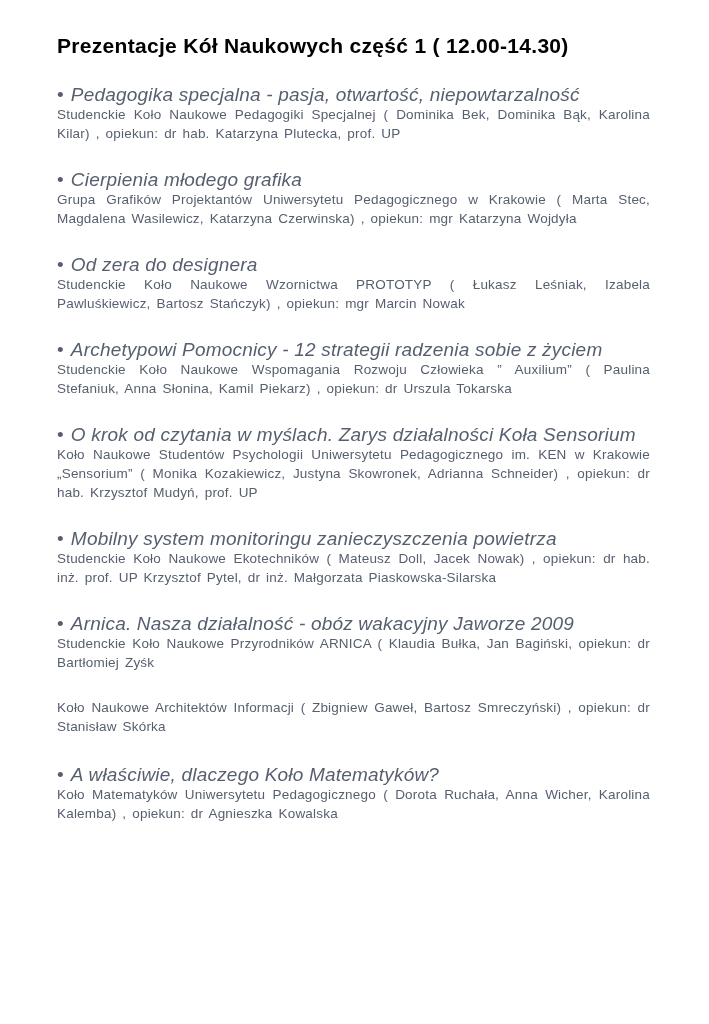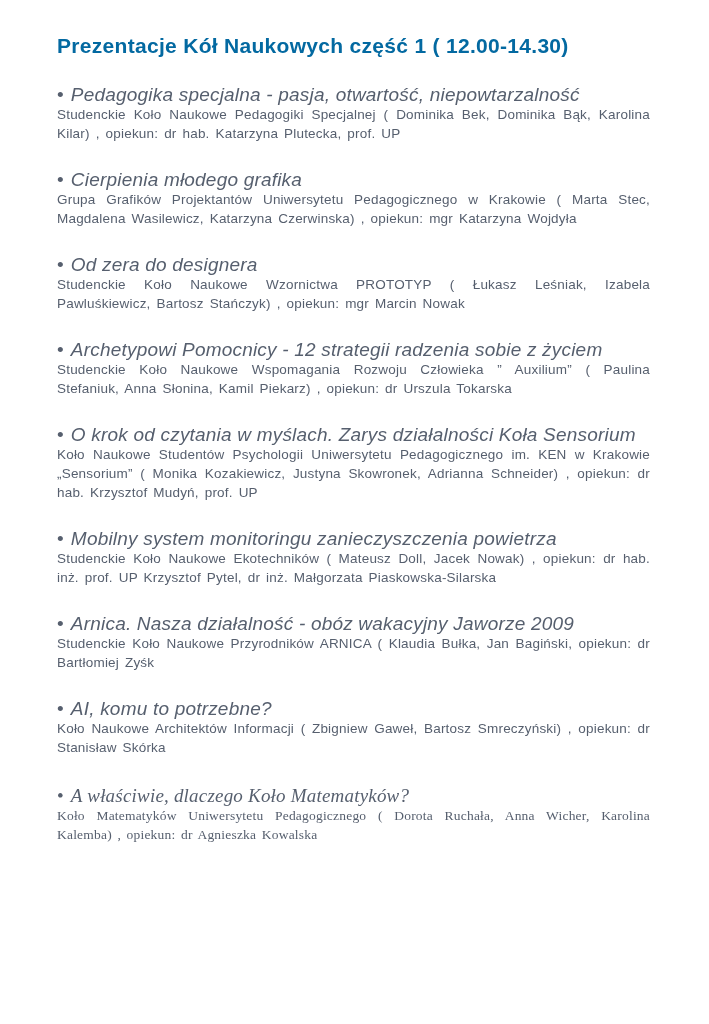--- a/index.html
+++ b/index.html
@@ -18,21 +18,21 @@
     width: 709px;
     height: 1024px;
     padding: 34px 59px 0 57px;
     background: #ffffff;
   }
   .page-title {
     margin: 0 0 26px 0;
     font-size: 21px;
     font-weight: bold;
     letter-spacing: 0.3px;
-    color: #0369a1;
+    color: #000000;
   }
   .item {
     margin: 0 0 26px 0;
   }
   .item-title-line {
     font-size: 19px;
     line-height: 21px;
     font-style: italic;
     color: #565f6e;
     letter-spacing: 0.2px;
@@ -46,21 +46,20 @@
     margin: 0;
     font-size: 13.5px;
     line-height: 19px;
     color: #565f6e;
     text-align: justify;
     letter-spacing: 0.2px;
     word-spacing: 2px;
   }
   .extra-gap {
     margin-top: 28px;
-    font-family: Liberation Serif, serif;
   }
 </style>
 </head>
 <body>
 
 <div class="page">
 
   <h1 class="page-title">Prezentacje Kół Naukowych część 1 ( 12.00-14.30)</h1>
 
   <div class="item">
@@ -93,21 +92,20 @@
     <div class="item-title-line"><span class="bullet">•</span><span>Mobilny system monitoringu zanieczyszczenia powietrza</span></div>
     <p class="item-body">Studenckie Koło Naukowe Ekotechników ( Mateusz Doll, Jacek Nowak) , opiekun: dr hab. inż. prof. UP Krzysztof Pytel, dr inż. Małgorzata Piaskowska-Silarska</p>
   </div>
 
   <div class="item">
     <div class="item-title-line"><span class="bullet">•</span><span>Arnica. Nasza działalność - obóz wakacyjny Jaworze 2009</span></div>
     <p class="item-body">Studenckie Koło Naukowe Przyrodników ARNICA ( Klaudia Bułka, Jan Bagiński, opiekun: dr Bartłomiej Zyśk</p>
   </div>
 
   <div class="item">
-    <div class="item-title-line"><span class="bullet">•</span><span>AI, komu to potrzebne?</span></div>
     <p class="item-body">Koło Naukowe Architektów Informacji ( Zbigniew Gaweł, Bartosz Smreczyński) , opiekun: dr Stanisław Skórka</p>
   </div>
 
   <div class="item extra-gap">
     <div class="item-title-line"><span class="bullet">•</span><span>A właściwie, dlaczego Koło Matematyków?</span></div>
     <p class="item-body">Koło Matematyków Uniwersytetu Pedagogicznego ( Dorota Ruchała, Anna Wicher, Karolina Kalemba) , opiekun: dr Agnieszka Kowalska</p>
   </div>
 
 </div>
 

